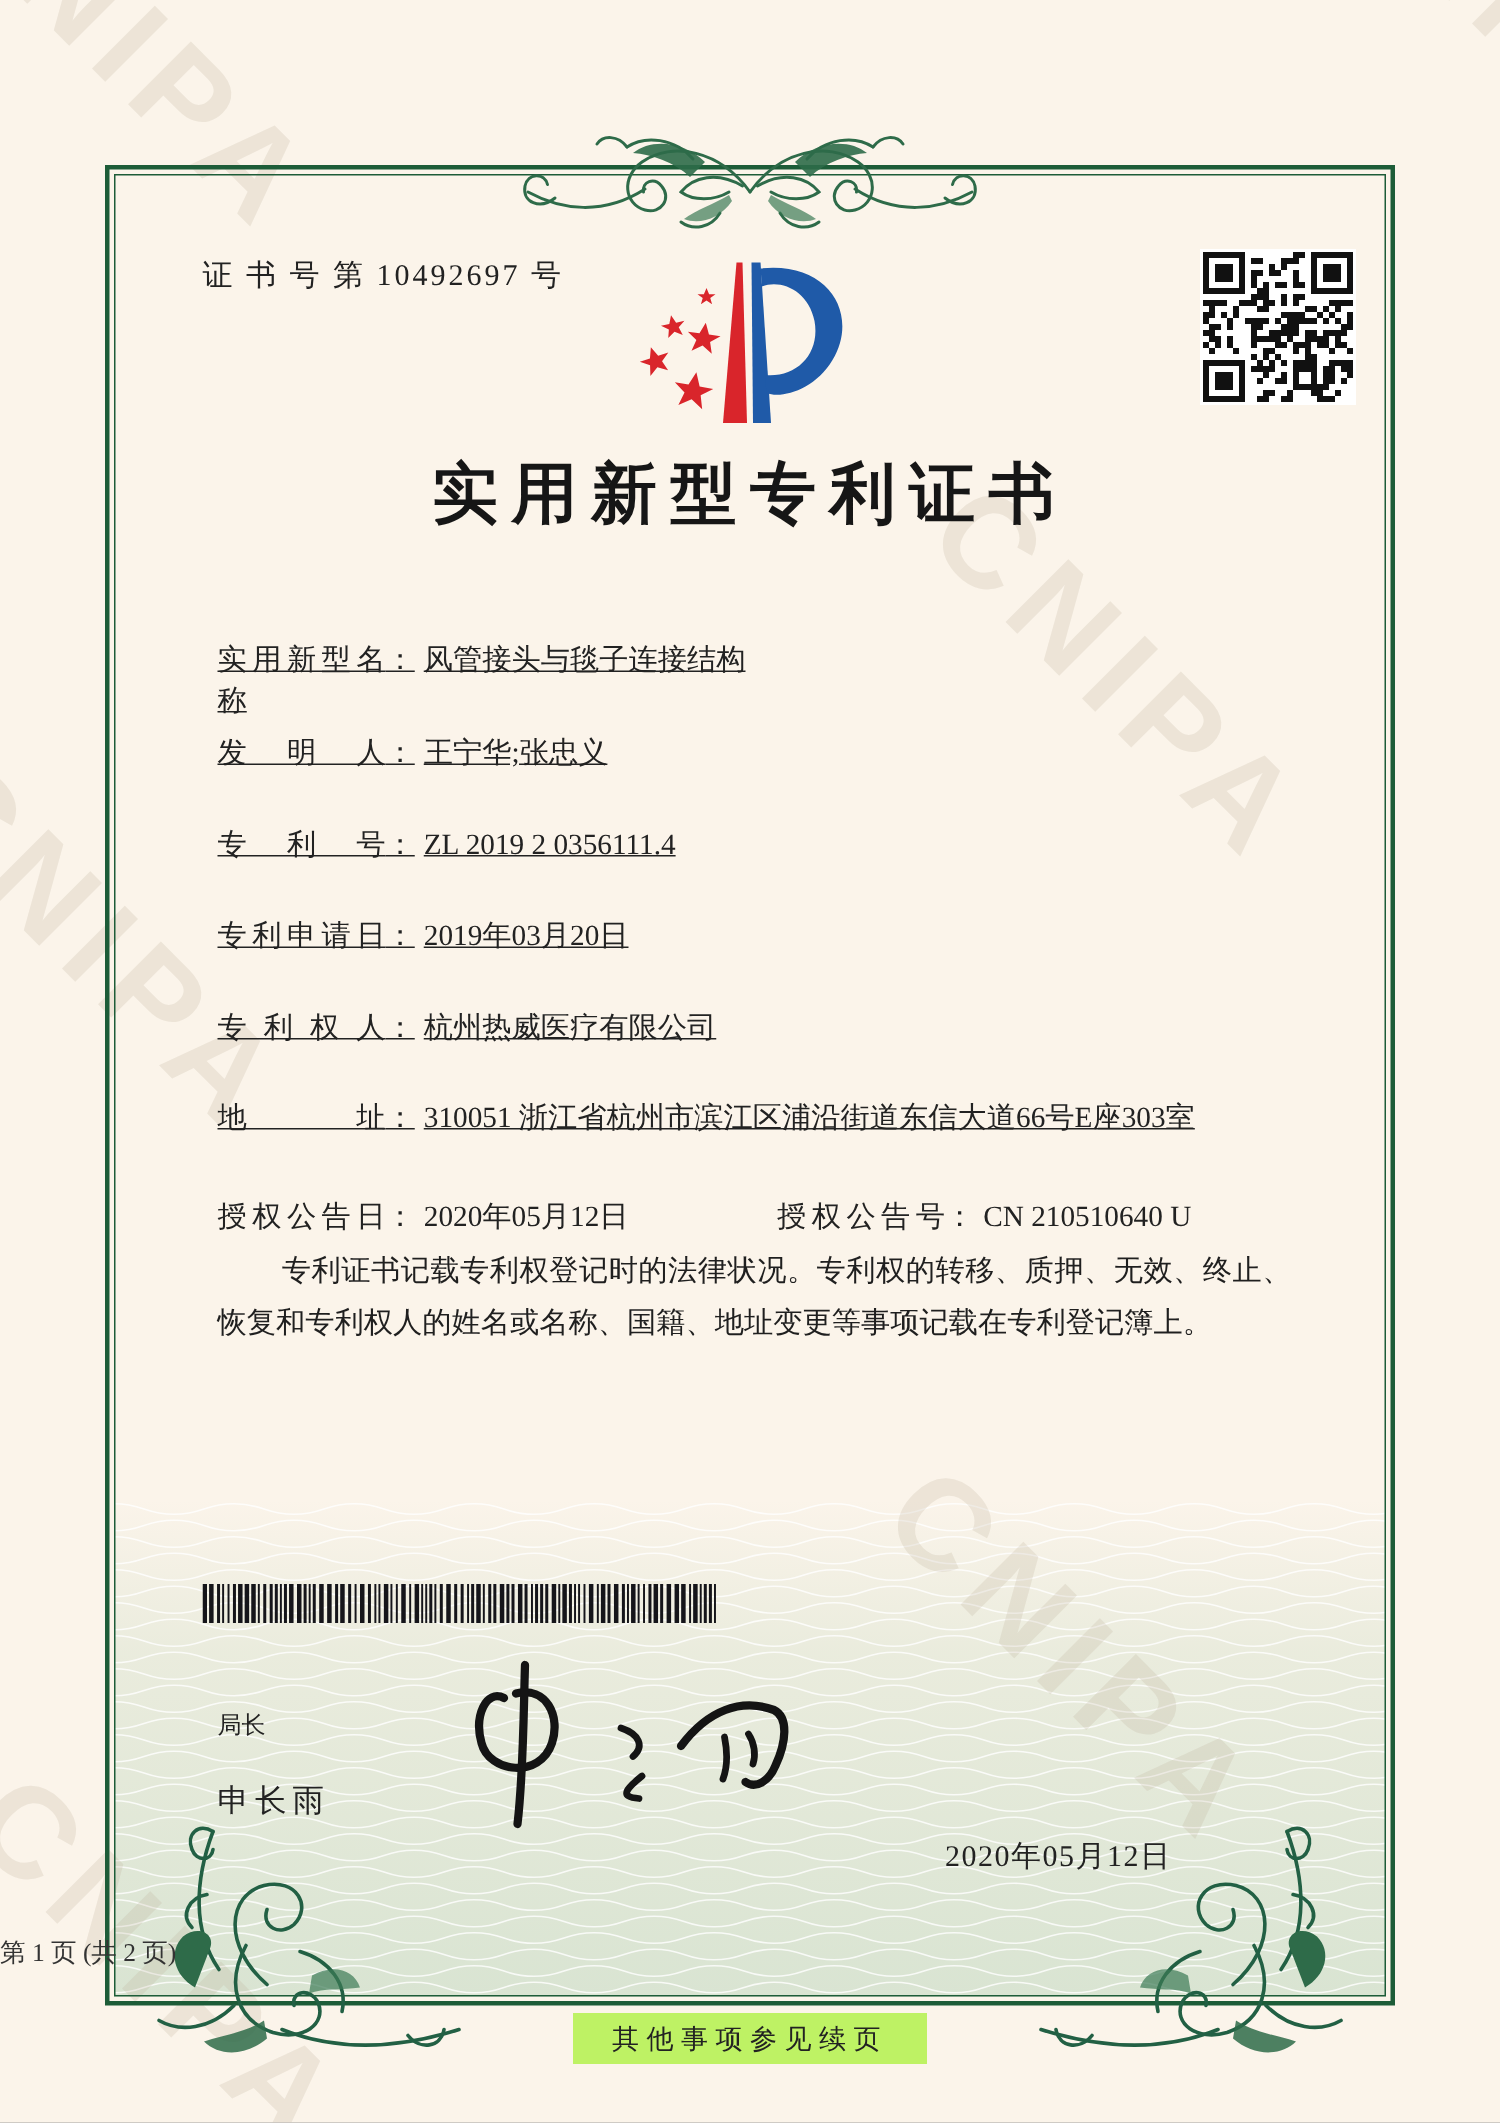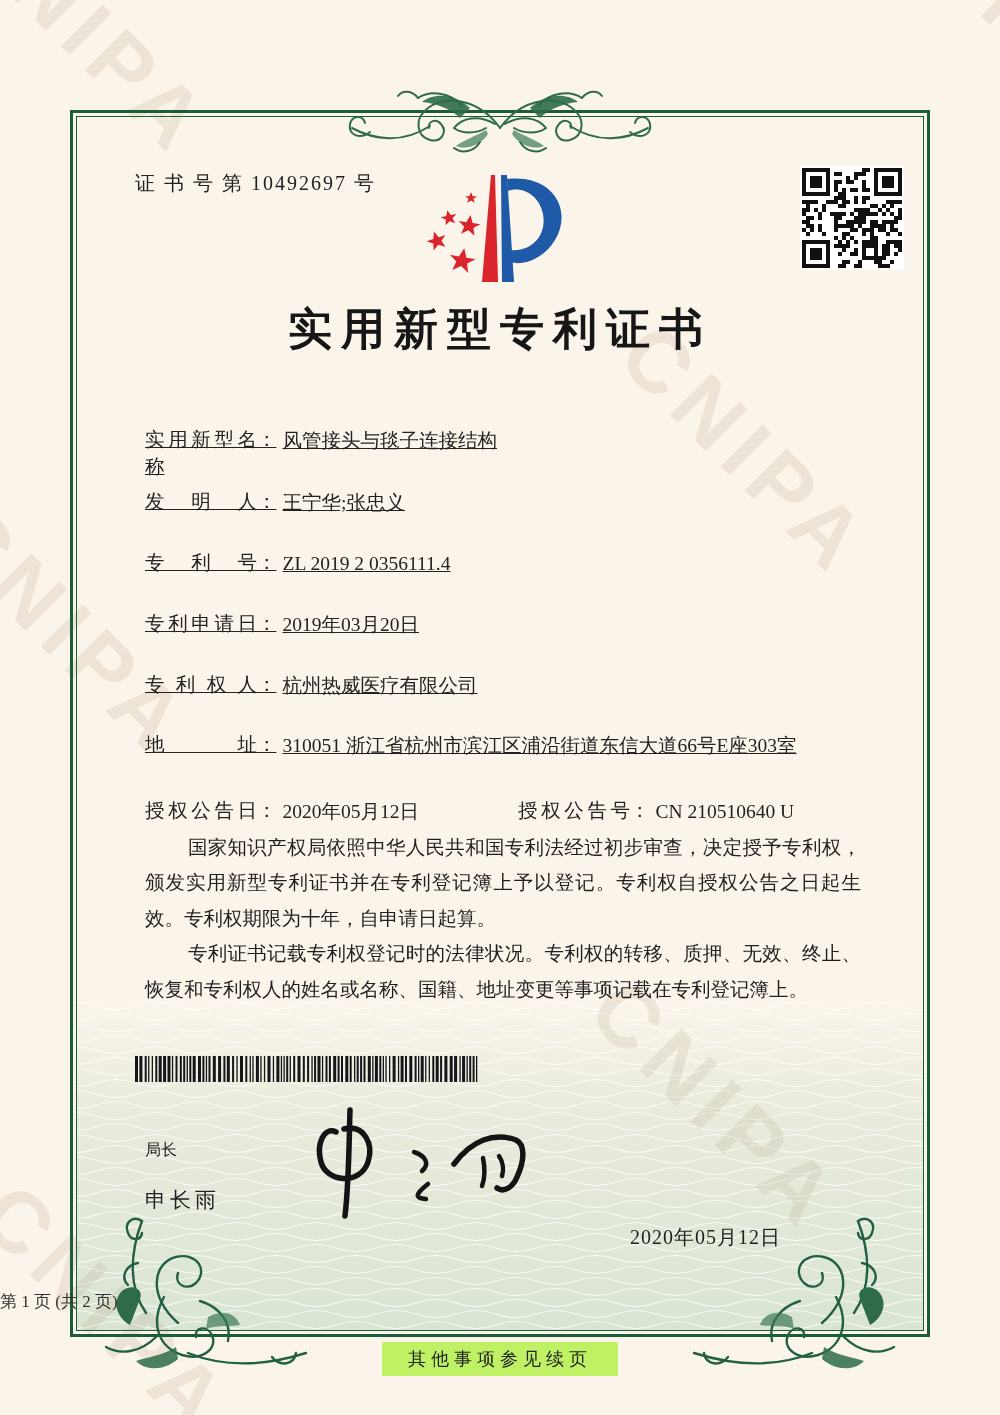--- a/index.html
+++ b/index.html
@@ -455,21 +455,20 @@
         <span>：</span>
       <span class="field-value">2020年05月12日</span>
     </div>
     <div class="grant-pair" style="left:518px;top:797px;">
       <span class="field-label">授权公告号</span>
         <span>：</span>
       <span class="field-value">CN 210510640 U</span>
     </div>
 
     <div class="body-text">
-      <p>国家知识产权局依照中华人民共和国专利法经过初步审查，决定授予专利权，颁发实用新型专利证书并在专利登记簿上予以登记。专利权自授权公告之日起生效。专利权期限为十年，自申请日起算。</p>
       <p>专利证书记载专利权登记时的法律状况。专利权的转移、质押、无效、终止、恢复和专利权人的姓名或名称、国籍、地址变更等事项记载在专利登记簿上。</p>
     </div>
 
     <div class="barcode">
       <svg id="barcode-svg" width="345" height="26" viewBox="0 0 345 26">
           <rect x="0" y="0" width="3" height="26" fill="#15151a"></rect>
           <rect x="4.4" y="0" width="3" height="26" fill="#15151a"></rect>
           <rect x="9.7" y="0" width="2" height="26" fill="#15151a"></rect>
           <rect x="13.1" y="0" width="1.3" height="26" fill="#15151a"></rect>
           <rect x="16.7" y="0" width="1.3" height="26" fill="#15151a"></rect>

